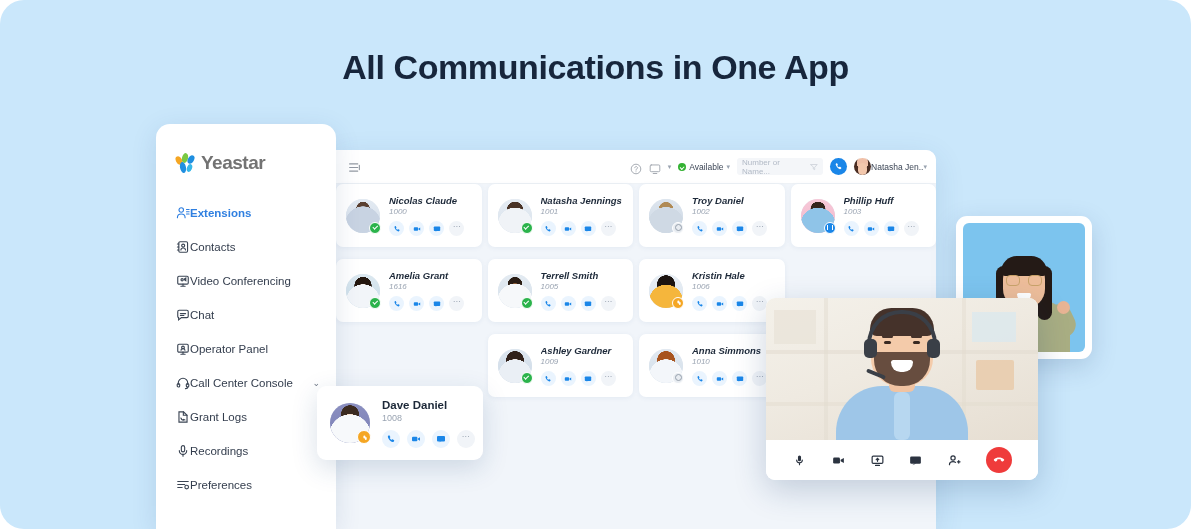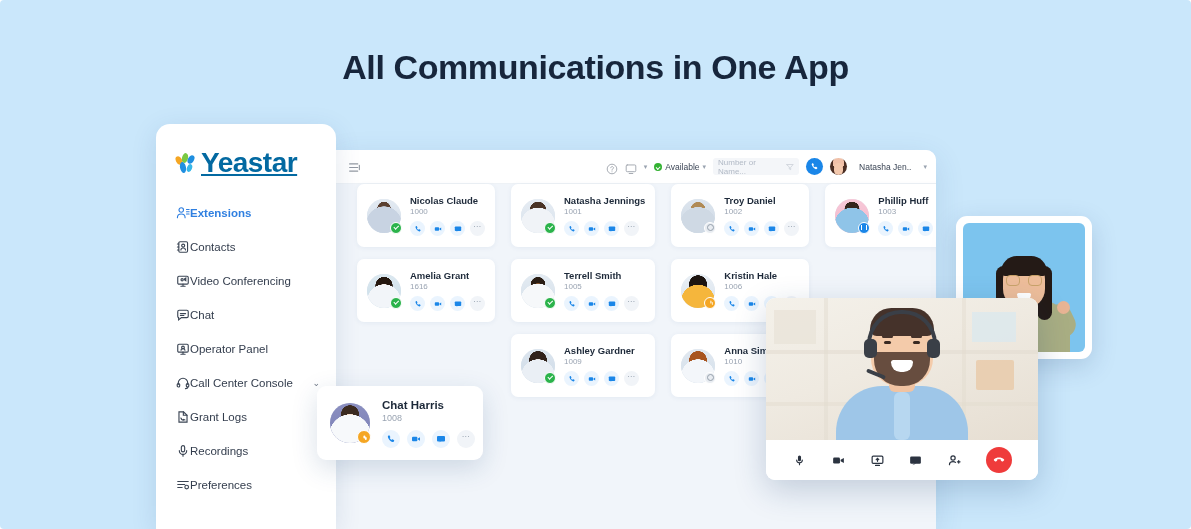--- a/index.html
+++ b/index.html
@@ -6,21 +6,21 @@
   html, body {
     width: 1191px; height: 529px;
     font-family: "Liberation Sans", sans-serif;
     overflow: hidden;
     background: #ffffff;
   }
   #root {
     position: relative;
     width: 1191px; height: 529px;
     background: #cae7fb;
-    border-radius: 4px;
+    border-radius: 24px;
     overflow: hidden;
   }
 
   
   .headline {
     position: absolute;
     top: 48px; left: 0; width: 1191px;
     text-align: center;
     font-size: 34px;
     font-weight: 600;
@@ -49,23 +49,22 @@
   .brand-mark { position: relative; width: 19px; height: 20px; flex: none; }
   .brand-mark i {
     position: absolute; display: block; border-radius: 50%;
   }
   .bm1 { width: 6px; height: 9px; left: 0px;  top: 3px;  background: #f5a623; border-radius: 50% 50% 50% 50%; transform: rotate(-28deg); }
   .bm2 { width: 6px; height: 10px; left: 6px; top: 0px;  background: #7ac943; transform: rotate(14deg); }
   .bm3 { width: 6px; height: 9px;  left: 12px; top: 2px; background: #1f8fe0; transform: rotate(30deg); }
   .bm4 { width: 6px; height: 11px; left: 4px; top: 9px;  background: #1f8fe0; transform: rotate(-12deg); }
   .bm5 { width: 5px; height: 8px;  left: 11px; top: 11px;background: #37b7e8; transform: rotate(22deg); }
   .brand-text {
-    font-size: 28px; font-weight: 700; color: #0369a1;
+    font-size: 19px; font-weight: 700; color: #737373;
     letter-spacing: -0.5px;
-    text-decoration: underline;
   }
   .nav { margin-top: 18px; }
   .nav-item {
     display: flex; align-items: center;
     height: 34px;
     padding: 0 16px 0 20px;
     font-size: 11.5px;
     color: #333d4d;
     cursor: pointer;
     position: relative;
@@ -126,21 +125,21 @@
     position: relative;
   }
   .top-search .filter-ic { margin-left: auto; opacity: .45; width: 8px; height: 8px; }
   .call-btn-round {
     width: 17px; height: 17px; border-radius: 50%;
     background: #1a86e8;
     display: flex; align-items: center; justify-content: center;
     flex: none;
   }
   .call-btn-round svg { width: 9px; height: 9px; }
-  .user-chip { display: flex; align-items: center; gap: 12px; }
+  .user-chip { display: flex; align-items: center; gap: 0; }
   .user-ava {
     width: 17px; height: 17px; border-radius: 50%;
     background: radial-gradient(circle at 50% 30%, #f0c0a8 0 38%, #4a2d23 40% 100%);
     overflow: hidden; position: relative; flex: none;
   }
   .user-ava::after {
     content:""; position:absolute; left: 4px; top: 5px;
     width: 9px; height: 12px; border-radius: 45% 45% 40% 40%;
     background: #f3c8ad;
   }
@@ -164,24 +163,25 @@
     border: 1px solid #e6ebf1;
     border-radius: 3px;
     display: flex; align-items: center;
     padding: 0 5px;
     font-size: 8px; color: #b8c0cb;
   }
   .sub-search .mag { margin-left: auto; opacity: .5; width: 8px; height: 8px; }
 
   
   .grid {
-    padding: 0 21px;
+    padding: 0 0;
     display: grid;
     grid-template-columns: repeat(4, 1fr);
-    gap: 12px 16px;
+    gap: 12px 6px;
+    font-style: italic;
   }
   .card {
     background: #ffffff;
     border-radius: 7px;
     height: 63px;
     box-shadow: 0 1px 5px rgba(40,80,140,0.07);
     display: flex; align-items: center;
     padding: 0 10px;
     gap: 9px;
   }
@@ -957,21 +957,21 @@
       <div class="ava">
           <div class="face" style="background:
         radial-gradient(circle at 50% 80%, #f7f9fb 0 54%, transparent 55%),
         radial-gradient(circle at 50% 46%, #f3c6a3 0 25%, transparent 26%),
         radial-gradient(circle at 50% 28%, #3b2a20 0 25%, transparent 26%),
         linear-gradient(#8b8fc0,#7b80b6);"></div>
         </div>
       <span class="badge away"></span>
     </div>
     <div class="card-body">
-      <div class="c-name">Chat Harris</div>
+      <div class="c-name">Dave Daniel</div>
       <div class="c-ext">1008</div>
       <div class="c-actions">
         <span class="abtn">
             <svg viewBox="0 0 16 16" fill="#1a86e8">
               <path d="M4.2 2.3c.5-.3 1.2-.1 1.5.4l1 1.7c.3.5.2 1.1-.2 1.5l-.7.6c.6 1.3 1.7 2.4 3 3l.6-.7c.4-.4 1-.5 1.5-.2l1.7 1c.5.3.7 1 .4 1.5l-.6 1c-.4.7-1.2 1-2 .8C7.4 12 4 8.6 3 4.6c-.2-.8.1-1.6.8-2z"></path>
             </svg>
           </span>
         <span class="abtn">
             <svg viewBox="0 0 16 16" fill="#1a86e8">
               <rect x="1.6" y="4.4" width="8.6" height="7.2" rx="1.6"></rect>

